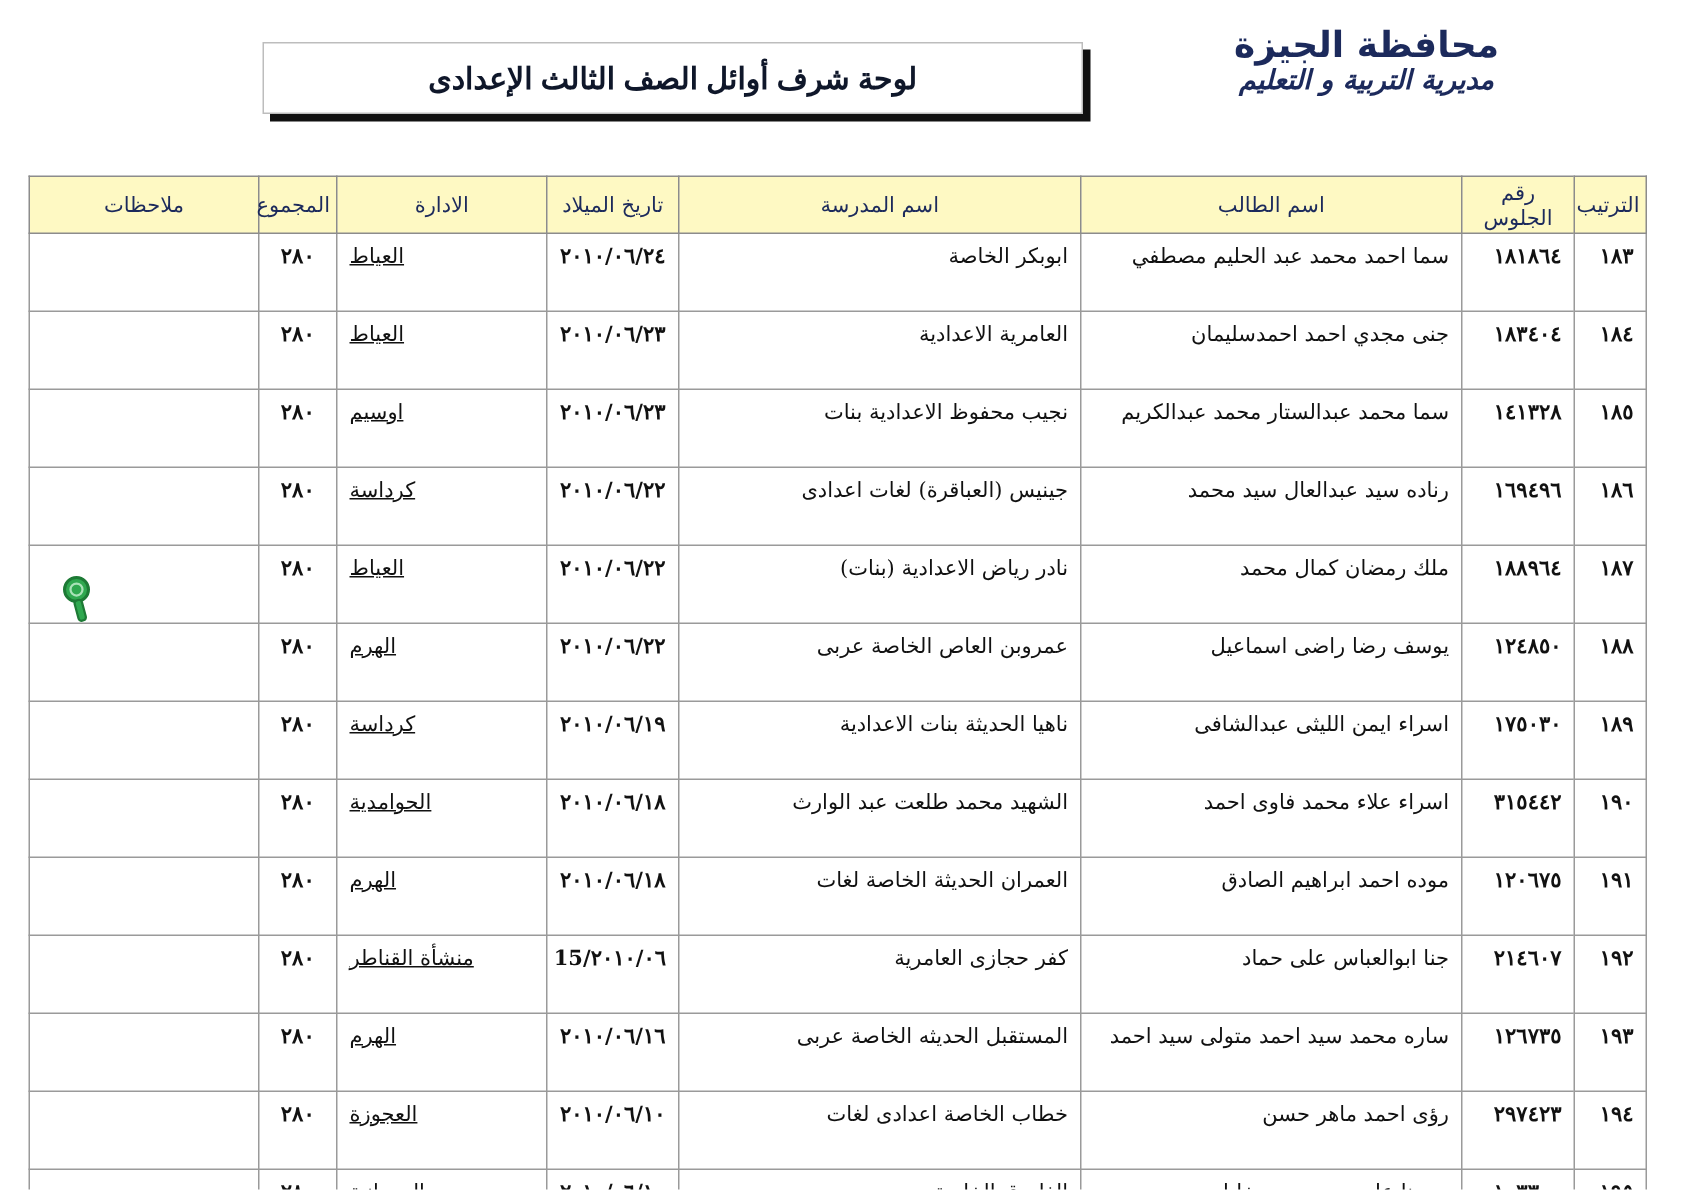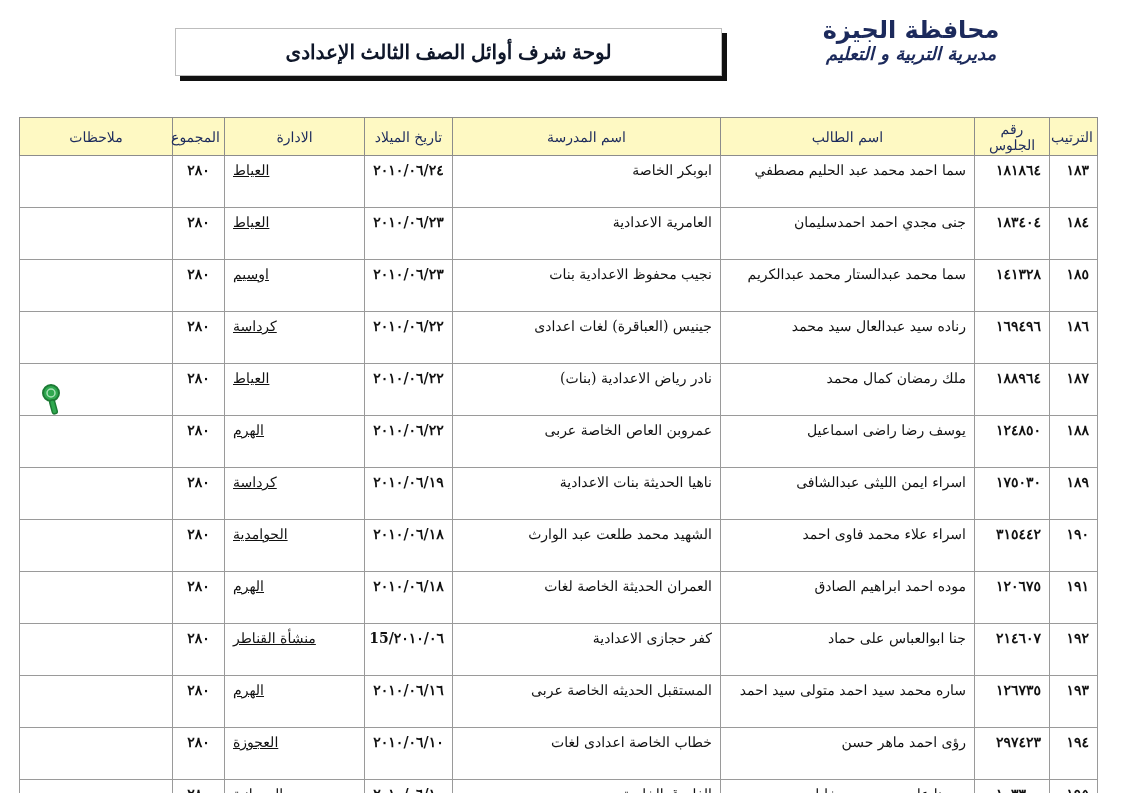--- a/index.html
+++ b/index.html
@@ -230,21 +230,21 @@
     <td class="c-dob">٢٠١٠/٠٦/١٨</td>
     <td class="c-admin">الهرم</td>
     <td class="c-total">٢٨٠</td>
     <td class="c-notes"></td>
   </tr>
 
   <tr>
     <td class="c-rank">١٩٢</td>
     <td class="c-seat">٢١٤٦٠٧</td>
     <td class="c-name">جنا ابوالعباس على حماد</td>
-    <td class="c-school">كفر حجازى الاعدادية</td>
+    <td class="c-school">كفر حجازى العامرية</td>
     <td class="c-dob">٢٠١٠/٠٦/15</td>
     <td class="c-admin">منشأة القناطر</td>
     <td class="c-total">٢٨٠</td>
     <td class="c-notes"></td>
   </tr>
 
   <tr>
     <td class="c-rank">١٩٣</td>
     <td class="c-seat">١٢٦٧٣٥</td>
     <td class="c-name">ساره محمد سيد احمد متولى سيد احمد</td>

